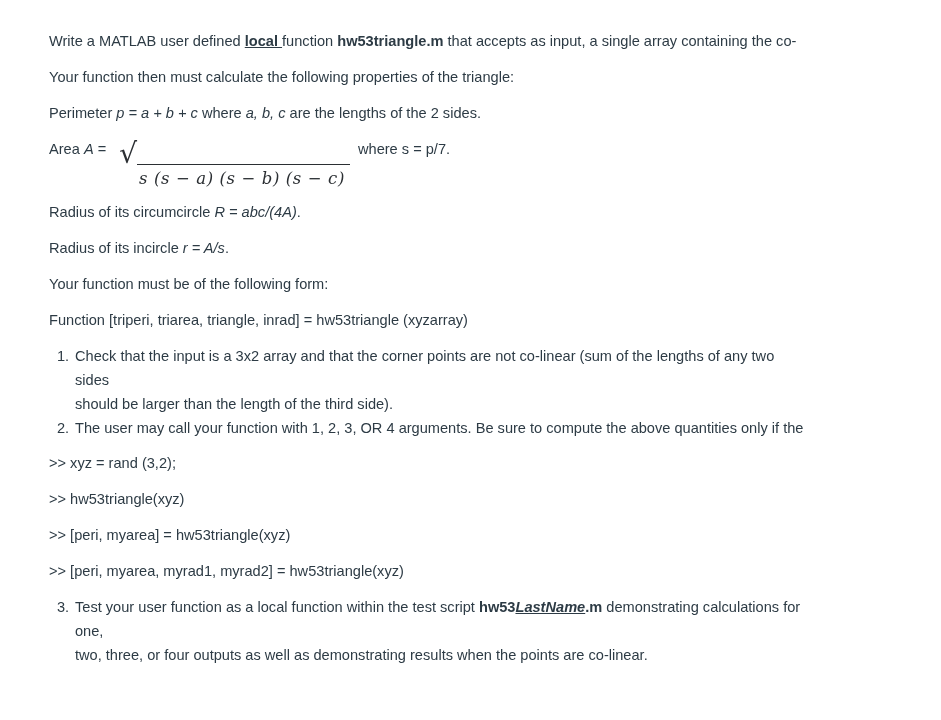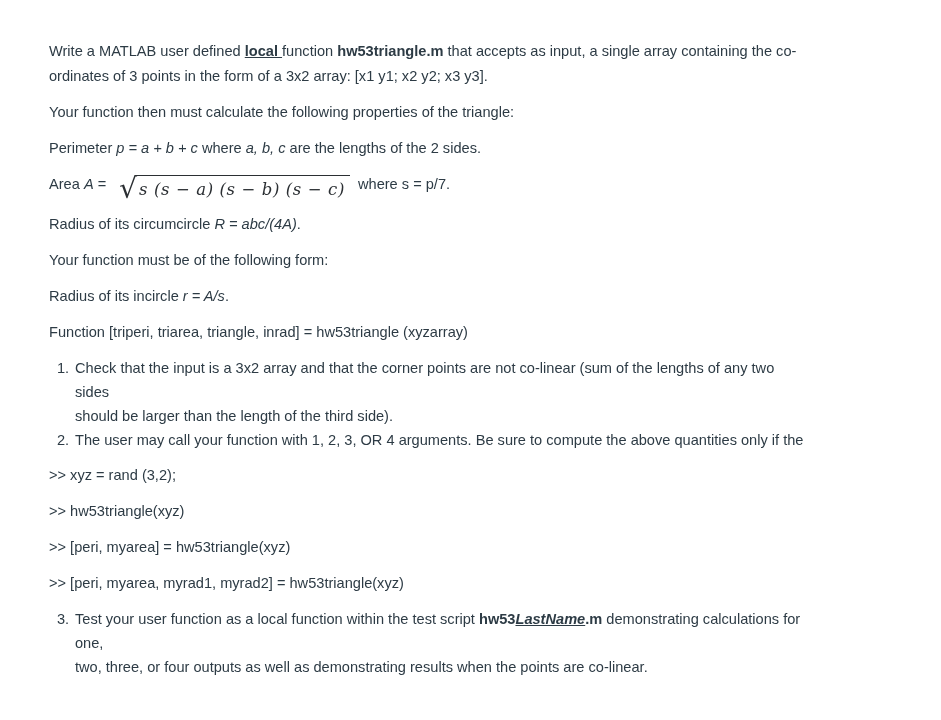--- a/index.html
+++ b/index.html
@@ -4,21 +4,21 @@
 <style>
   html, body {
     margin: 0;
     padding: 0;
     background: #ffffff;
   }
   .page {
     width: 823px;
     height: 720px;
     box-sizing: border-box;
-    padding: 39px 14px 0 49px;
+    padding: 29px 14px 0 49px;
     background: #ffffff;
     color: #2d3b45;
     font-family: "Liberation Sans", sans-serif;
     font-size: 14.6px;
     overflow: hidden;
   }
   p {
     margin: 0 0 11px 0;
     line-height: 25px;
   }
@@ -43,54 +43,55 @@
     line-height: 26px;
     transform: translateY(1px);
   }
   .radicand {
     border-top: 1.6px solid #2b2f33;
     font-size: 16.5px;
     line-height: 21px;
     padding: 3px 5px 0 2px;
     letter-spacing: 0.6px;
     white-space: nowrap;
+    margin-top: 24px;
   }
 
   
   .note-list { margin: 0 0 11px 0; }
   .note-item { display: flex; line-height: 24px; }
   .note-marker {
     flex: none;
     width: 26px;
     box-sizing: border-box;
     padding-left: 8px;
   }
   .note-text { flex: 1; }
 </style>
 </head>
 <body>
 
 <div class="page">
 
-  <p><span>Write a MATLAB user defined </span><span class="bu">local </span><span>function </span><span class="b">hw53triangle.m</span><span> that accepts as input, a single array containing the co-</span><br><span>ordinates of 3 points in the form of a 3x2 array: [x1 y1; x2 y2; x3 y3].</span></p>
+  <p><span>Write a MATLAB user defined </span><span class="bu">local </span><span>function </span><span class="b">hw53triangle.m</span><span> that accepts as input, a single array containing the co-</span><br></p>
 
   <p>Your function then must calculate the following properties of the triangle:</p>
 
   <p><span>Perimeter </span><span class="i">p = a + b + c</span><span> where </span><span class="i">a, b, c</span><span> are the lengths of the 2 sides.</span></p>
 
   <p><span>Area </span><span class="i">A</span><span> = </span><span class="math-wrap">
         <span class="sqrt-sign">√</span>
         <span class="radicand">s (s − a) (s − b) (s − c)</span>
       </span><span> where s = p/7.</span></p>
 
   <p><span>Radius of its circumcircle </span><span class="i">R = abc/(4A)</span><span>.</span></p>
 
+  <p><span>Radius of its incircle </span><span class="i">r = A/s</span><span>.</span></p>
+
   <p>Your function must be of the following form:</p>
-
-  <p><span>Radius of its incircle </span><span class="i">r = A/s</span><span>.</span></p>
 
   <p>Function [triperi, triarea, triangle, inrad] = hw53triangle (xyzarray)</p>
 
 
   <div class="note-list">
     <div class="note-item">
       <span class="note-marker">1.</span>
       <div class="note-text"><span>Check that the input is a 3x2 array and that the corner points are not co-linear (sum of the lengths of any two sides</span><br><span>should be larger than the length of the third side).</span></div>
     </div>
     <div class="note-item">

